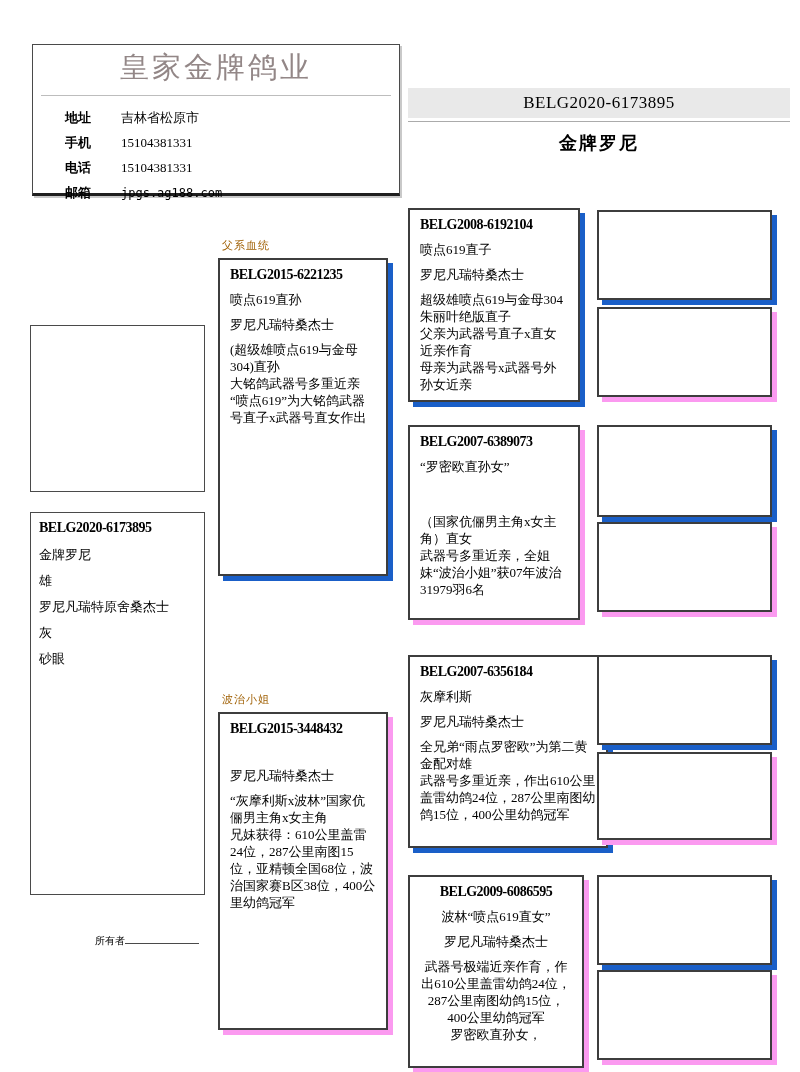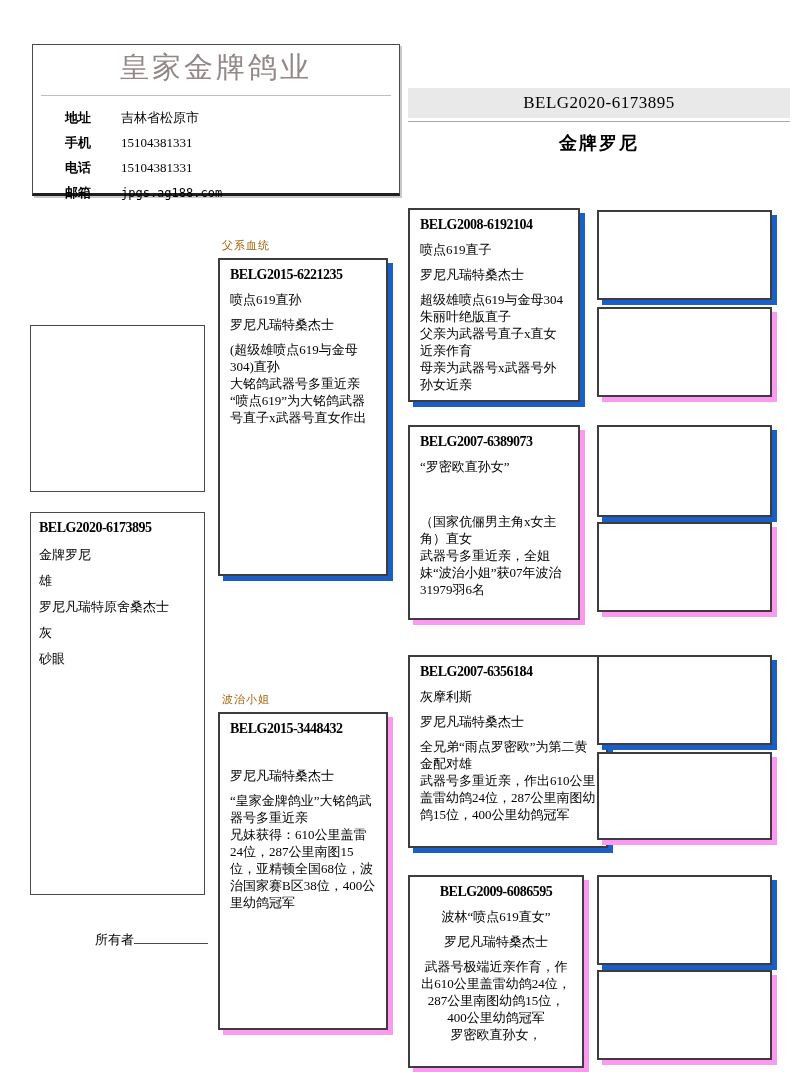--- a/index.html
+++ b/index.html
@@ -43,21 +43,21 @@
   .gap-m{height:30px;}
 
   .subject-card{position:absolute;left:30px;top:512px;width:175px;height:383px;box-sizing:border-box;
                 background:#fff;border:1px solid #4a4a4a;padding:6px 8px;font-size:13px;line-height:17px;}
   .subject-card p{margin:0 0 9px 0;}
   .subject-card .ring{font-weight:bold;font-size:14px;letter-spacing:-.5px;margin-bottom:10px;}
   .subject-card .para{margin:0;line-height:17px;}
 
   .section-label{position:absolute;font-size:11px;color:#a16207;letter-spacing:1px;}
 
-  .owner{position:absolute;left:95px;top:930px;font-size:13px;}
+  .owner{position:absolute;left:95px;top:930px;font-size:10px;}
   .owner .blank{display:inline-block;width:74px;height:13px;border-bottom:1px solid #4a4a4a;}
 
   
   .subject-photo{left:30px;top:325px;width:175px;height:167px;}
   .father-box{left:218px;top:258px;width:170px;height:318px;}
   .mother-box{left:218px;top:712px;width:170px;height:318px;}
   .father-label{left:222px;top:238px;}
   .mother-label{left:222px;top:692px;}
   .gp1{left:408px;top:208px;width:172px;height:194px;}
   .gp2{left:408px;top:425px;width:172px;height:195px;}
@@ -129,21 +129,21 @@
     <p class="tight">(超级雄喷点619与金母304)直孙</p>
     <p class="tight">大铭鸽武器号多重近亲</p>
     <p class="tight">“喷点619”为大铭鸽武器号直子x武器号直女作出</p>
   </div>
 
   <div class="section-label mother-label">波治小姐</div>
   <div class="ped-box mother-box shadow-pink">
     <p class="ring">BELG2015-3448432</p>
     <div class="gap-s"></div>
     <p class="sp">罗尼凡瑞特桑杰士</p>
-    <p class="tight">“皇家金牌鸽业”大铭鸽武器号多重近亲</p>
+    <p class="tight">“灰摩利斯x波林”国家伉俪男主角x女主角</p>
     <p class="tight">兄妹获得：610公里盖雷24位，287公里南图15位，亚精顿全国68位，波治国家赛B区38位，400公里幼鸽冠军</p>
   </div>
 
   <div class="ped-box gp1 shadow-blue">
     <p class="ring">BELG2008-6192104</p>
     <p class="sp">喷点619直子</p>
     <p class="sp">罗尼凡瑞特桑杰士</p>
     <p class="tight">超级雄喷点619与金母304朱丽叶绝版直子</p>
     <p class="tight">父亲为武器号直子x直女近亲作育</p>
     <p class="tight">母亲为武器号x武器号外孙女近亲</p>

